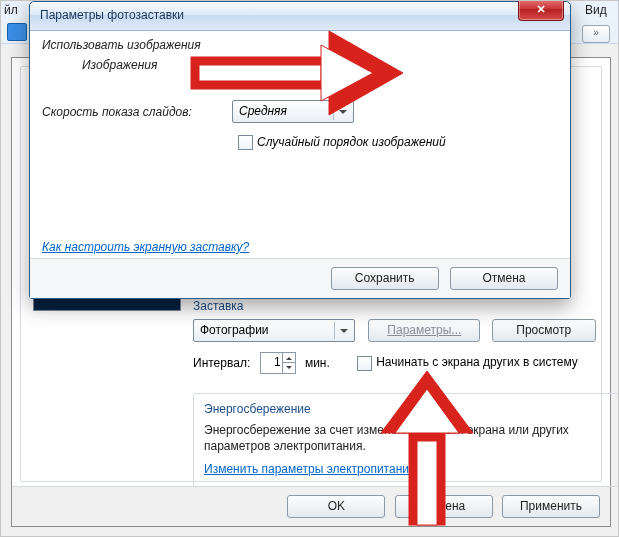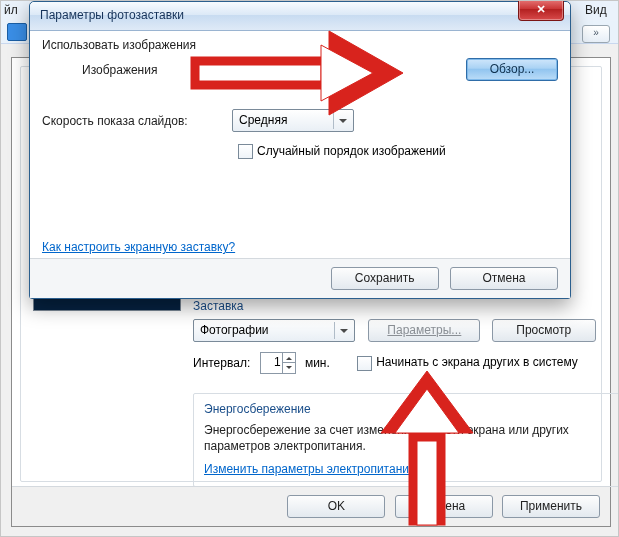--- a/index.html
+++ b/index.html
@@ -45,21 +45,21 @@
   .link{color:#0066cc;text-decoration:underline;cursor:pointer;}
 
   .bottom-bar{position:absolute;left:0;right:0;bottom:0;height:40px;background:#f0f0f0;border-top:1px solid #d4d9de;text-align:right;padding:8px 10px 0 0;box-sizing:border-box;}
   .bottom-bar .btn{min-width:72px;margin-left:6px;}
 
   
   .modal{position:absolute;left:28px;top:0;width:540px;height:296px;border:1px solid #2b5f8e;border-radius:5px 5px 3px 3px;box-shadow:0 8px 20px rgba(0,0,0,.35);background:#fff;}
   .titlebar{height:28px;background:linear-gradient(#f7fbff,#dce9f7 45%,#c7dbf1 46%,#dfeaf7);border-bottom:1px solid #9ab4d1;border-radius:5px 5px 0 0;position:relative;}
   .titlebar .t{position:absolute;left:10px;top:6px;font-size:12px;color:#16335a;}
   .closebtn{position:absolute;right:6px;top:-2px;width:44px;height:20px;background:linear-gradient(#e57373,#c93434 45%,#b32020 46%,#d84a4a);border:1px solid #7a1515;border-top:none;border-radius:0 0 4px 4px;color:#fff;text-align:center;line-height:18px;font-weight:bold;font-size:11px;box-shadow:0 0 0 1px rgba(255,255,255,.35) inset;}
-  .modal-body{position:absolute;left:12px;right:12px;top:36px;bottom:44px;}
+  .modal-body{position:absolute;left:12px;right:12px;top:36px;bottom:44px;font-style:italic;}
   .field-row{display:flex;align-items:center;margin-bottom:12px;}
   .field-lbl{width:200px;text-align:left;color:#222;}
   .btn-accent{display:inline-block;height:21px;min-width:90px;border:1px solid #2f6da8;background:linear-gradient(#cfe6fb,#a9d2f4 45%,#8fc3ef 46%,#bcddf8);border-radius:3px;line-height:21px;text-align:center;color:#10324f;box-shadow:0 0 0 1px #7fb9ea inset;}
   .modal .combo{width:120px;}
   .modal .chk{margin-left:244px;}
   .modal .help{position:absolute;left:0;bottom:0;}
   .modal-footer{position:absolute;left:0;right:0;bottom:0;height:40px;border-top:1px solid #d4d9de;background:#f4f6f8;text-align:right;padding:8px 12px 7px 0;box-sizing:border-box;}
   .modal-footer .btn{min-width:82px;margin-left:8px;}
 
   
@@ -141,21 +141,20 @@
       <span class="t">Параметры фотозаставки</span>
       <div class="closebtn"><span>✕</span></div>
     </div>
     <div class="modal-body">
       <div class="field-row">
         <div class="field-lbl">Использовать изображения</div>
       </div>
       <div class="field-row" style="margin-top:-6px;">
         <div class="field-lbl" style="padding-left:40px;">Изображения</div>
         <div style="flex:1"></div>
-        <span class="btn-accent">Обзор...</span>
       </div>
 
       <div class="field-row" style="margin-top:28px;">
         <div class="field-lbl" style="width:190px;">Скорость показа слайдов:</div>
         <div class="combo">
           <span>Средняя</span>
           <div class="arrow"></div>
         </div>
       </div>
 

